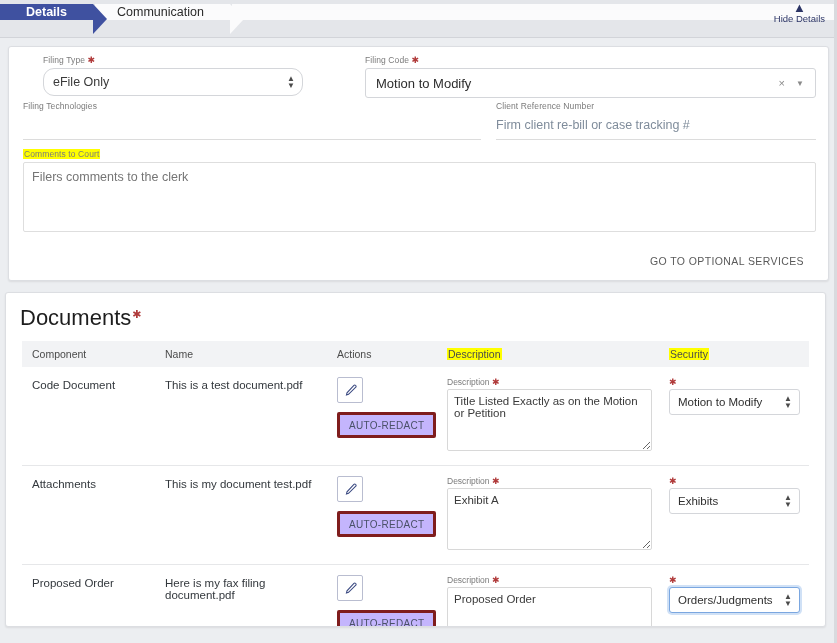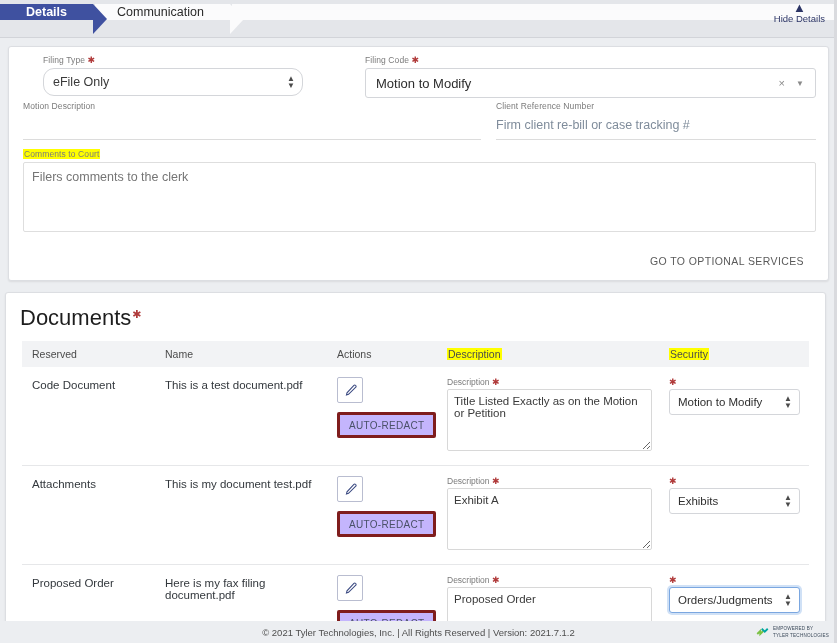--- a/index.html
+++ b/index.html
@@ -195,21 +195,21 @@
     <div class="field" style="left:356px; top:8px; width:451px;">
       <span class="flabel"><span>Filing Code</span> <span class="req">✱</span></span>
       <div class="combo">
         <span>Motion to Modify</span>
         <span class="clear">×</span>
         <span class="caret">▼</span>
       </div>
     </div>
 
     <div class="field" style="left:14px; top:54px; width:458px;">
-      <span class="flabel">Motion Description</span>
+      <span class="flabel">Filing Technologies</span>
       <input class="underline-input" type="text" placeholder="" style="">
     </div>
 
     <div class="field" style="left:14px; top:102px; width:793px;">
       <span class="flabel"><span class="hl">Comments to Court</span></span>
       <textarea class="textarea-box" placeholder="Filers comments to the clerk" style=""></textarea>
     </div>
 
     <div class="field" style="left:487px; top:54px; width:320px;">
       <span class="flabel">Client Reference Number</span>
@@ -219,21 +219,21 @@
     <button class="link-btn">GO TO OPTIONAL SERVICES</button>
   </div>
 
   <div class="card" id="docs-card">
     <div class="docs-title">
       <span>Documents</span><span class="req">✱</span>
     </div>
 
     <div class="tbl">
       <div class="thead">
-        <div class="c-comp">Reserved</div>
+        <div class="c-comp">Component</div>
         <div class="c-name">Name</div>
         <div class="c-act">Actions</div>
         <div class="c-desc"><span class="hl">Description</span></div>
         <div class="c-sec"><span class="hl">Security</span></div>
       </div>
 
       <div class="trow">
         <div class="cell comp c-comp">Code Document</div>
         <div class="cell name c-name">This is a test document.pdf</div>
         <div class="cell c-act">
@@ -306,28 +306,15 @@
             <select class="sec-select focused">
               <option>Orders/Judgments</option>
             </select>
             <span class="updown">▲<br>▼</span>
           </div>
         </div>
       </div>
     </div>
   </div>
 
-  <div class="footer">
-    <span>© 2021 Tyler Technologies, Inc. | All Rights Reserved | Version: 2021.7.1.2</span>
-    <div class="tyler-logo">
-      <svg class="mark" viewBox="0 0 20 20">
-        <path d="M3 12 L7 8 L7 12 L11 8" fill="none" stroke="#7ac143" stroke-width="2.4"></path>
-        <path d="M9 5 L13 9 L17 5" fill="none" stroke="#00a6a0" stroke-width="2.4"></path>
-      </svg>
-      <div>
-        <div class="txt">EMPOWERED BY</div>
-        <div class="txt">TYLER TECHNOLOGIES</div>
-      </div>
-    </div>
-  </div>
 
   <div class="scroll-edge"></div>
 </div>
 
 </body></html>

